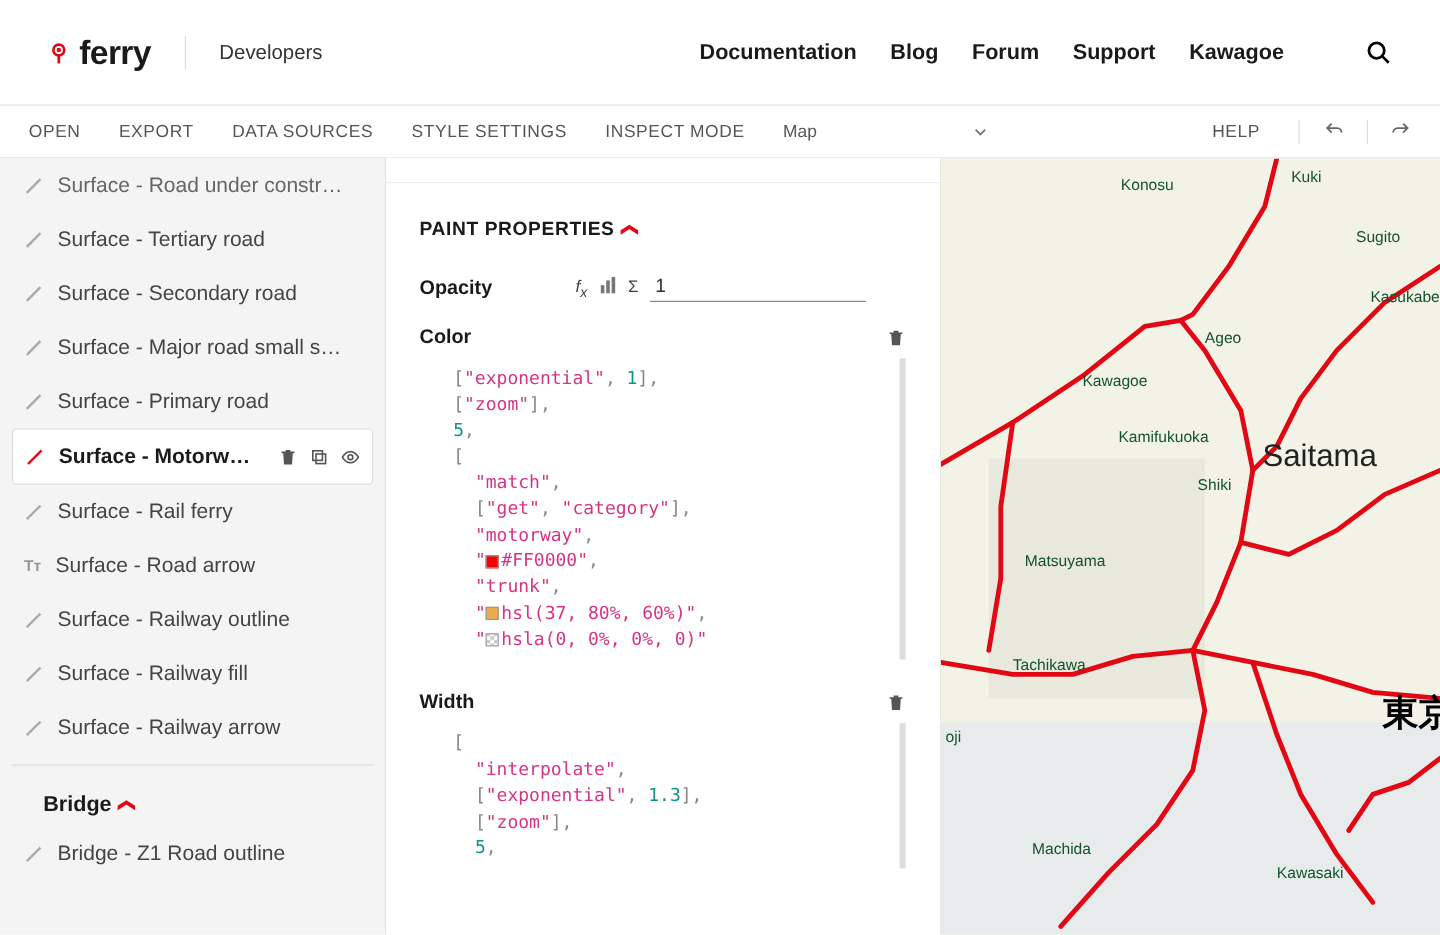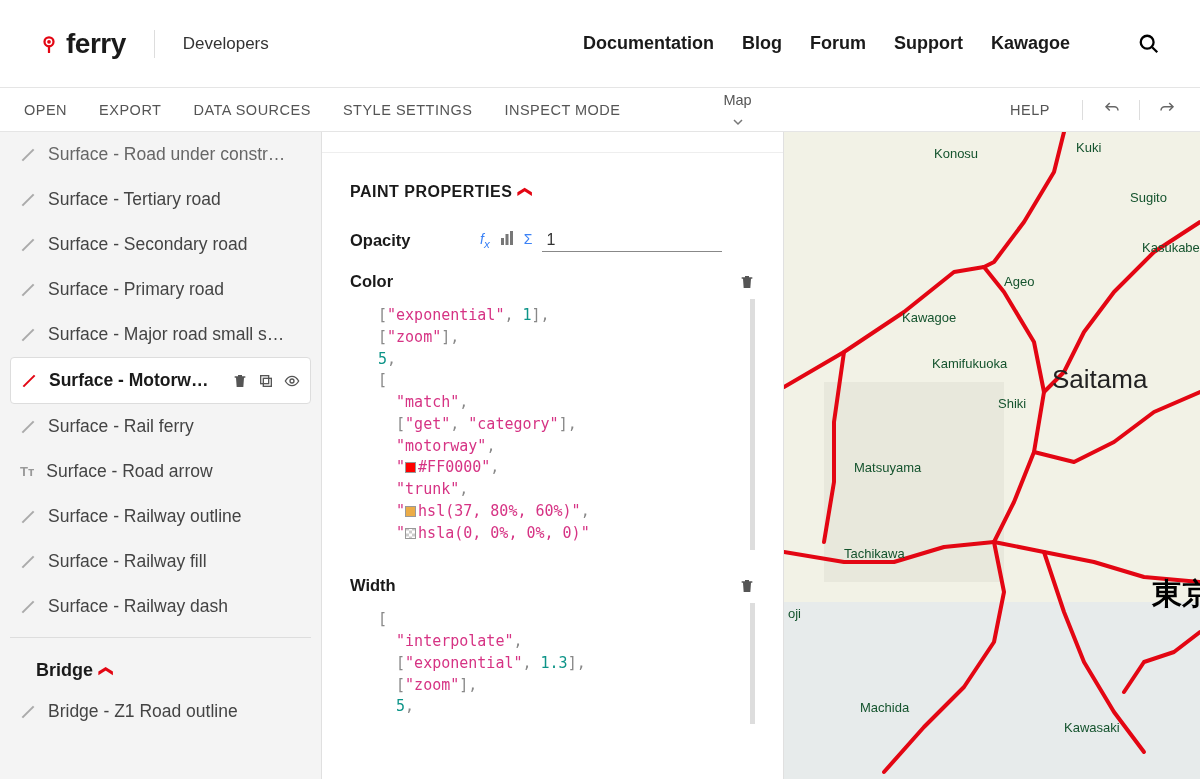--- a/index.html
+++ b/index.html
@@ -38,21 +38,21 @@
   border-bottom:1px solid #e5e5e5;
   font-size:14.5px;
   color:#555;
   gap:32px;
 }
 .toolbar-item { color:#555; letter-spacing:0.5px; cursor:pointer; }
 .toolbar-spacer { flex:1; }
 .mode-select {
   display:flex; align-items:center; gap:8px;
   border:none; min-width:170px; justify-content:space-between;
-  cursor:pointer; color:#555;flex-direction:column;
+  cursor:pointer; color:#555;
 }
 .undo-redo { display:flex; gap:18px; padding-left:20px; border-left:1px solid #ddd; }
 .and-divider { width:1px; height:20px; background:#ddd; }
 .icon-btn { cursor:pointer; color:#666; }
 
 
 .main { display:flex; height:calc(779px - 88px - 44px); }
 
 
 .sidebar {
@@ -105,21 +105,21 @@
 .panel-title {
   font-size:16px; font-weight:800; letter-spacing:0.5px;
   display:flex; align-items:center; gap:8px;
   margin-bottom:28px;
 }
 .prop-row {
   display:flex; align-items:center; gap:10px;
   margin-bottom:20px;
 }
 .prop-label { font-size:16.5px; font-weight:700; flex:0 0 120px; }
-.prop-icons { display:flex; gap:10px; color:#3b82f6; font-size:14px; }
+.prop-icons { display:flex; gap:10px; color:#404040; font-size:14px; }
 .prop-icons span { cursor:pointer; }
 .prop-input {
   border:none; border-bottom:1px solid #888;
   font-size:16px; padding:2px 4px; width:180px; outline:none;
   color:#333;
 }
 
 .prop-block { margin-bottom:26px; }
 .prop-block-head { display:flex; align-items:center; justify-content:space-between; margin-bottom:8px; }
 .prop-block-head .prop-label { flex:1; }
@@ -224,25 +224,25 @@
         <div class="layer-item">
           <div class="slash-icon"></div>
           <span class="layer-label">Surface - Tertiary road</span>
         </div>
         <div class="layer-item">
           <div class="slash-icon"></div>
           <span class="layer-label">Surface - Secondary road</span>
         </div>
         <div class="layer-item">
           <div class="slash-icon"></div>
+          <span class="layer-label">Surface - Major road small s…</span>
+        </div>
+        <div class="layer-item">
+          <div class="slash-icon"></div>
           <span class="layer-label">Surface - Primary road</span>
-        </div>
-        <div class="layer-item">
-          <div class="slash-icon"></div>
-          <span class="layer-label">Surface - Major road small s…</span>
         </div>
         <div class="layer-item selected">
           <div class="slash-icon"></div>
           <span class="layer-label">Surface - Motorw…</span>
           <div class="layer-actions">
             <svg viewBox="0 0 24 24" fill="#555">
               <path d="M6 7h12l-1 14H7L6 7zm3-4h6v2H9V3zM4 5h16v2H4V5z"></path>
             </svg>
             <svg viewBox="0 0 24 24" fill="none" stroke="#555" stroke-width="2">
               <rect x="8" y="8" width="12" height="12"></rect>
@@ -265,21 +265,21 @@
         <div class="layer-item">
           <div class="slash-icon"></div>
           <span class="layer-label">Surface - Railway outline</span>
         </div>
         <div class="layer-item">
           <div class="slash-icon"></div>
           <span class="layer-label">Surface - Railway fill</span>
         </div>
         <div class="layer-item">
           <div class="slash-icon"></div>
-          <span class="layer-label">Surface - Railway dash</span>
+          <span class="layer-label">Surface - Railway arrow</span>
         </div>
       </div>
     <div class="section-divider"></div>
     <div class="section-header">
       <span>Bridge</span>
       <span class="chev-up" style="transform: rotate(90deg); display: inline-block;">❮</span>
     </div>
     <div class="layer-list" id="bridge-list">
         <div class="layer-item">
           <div class="slash-icon"></div>

